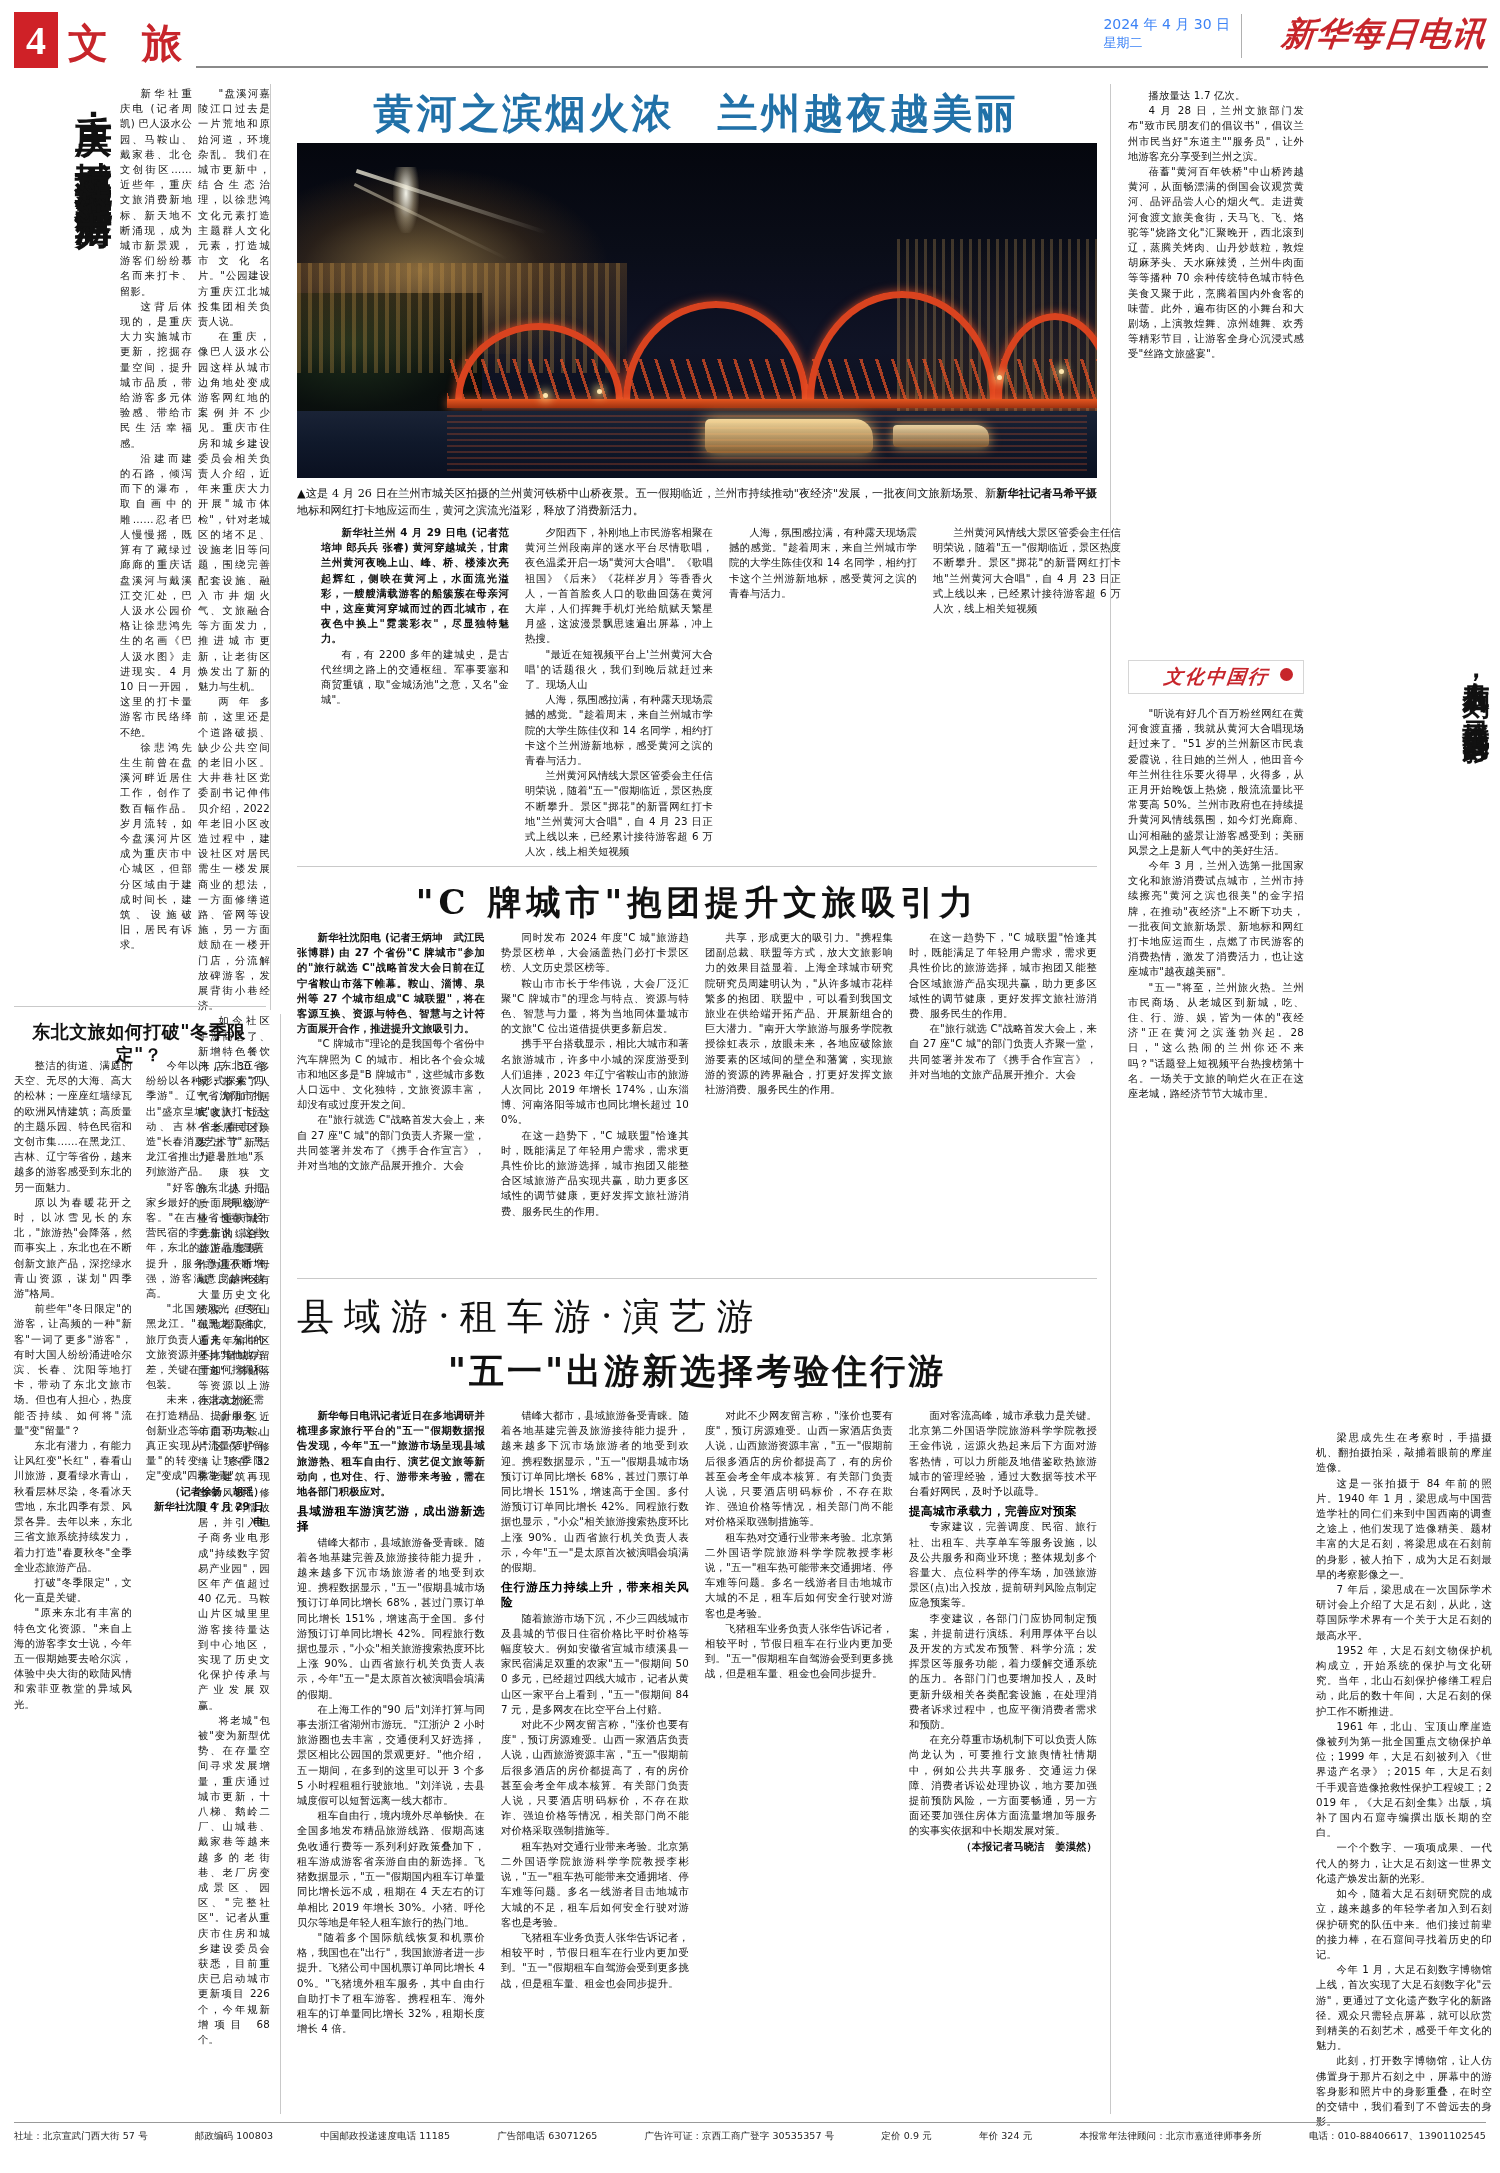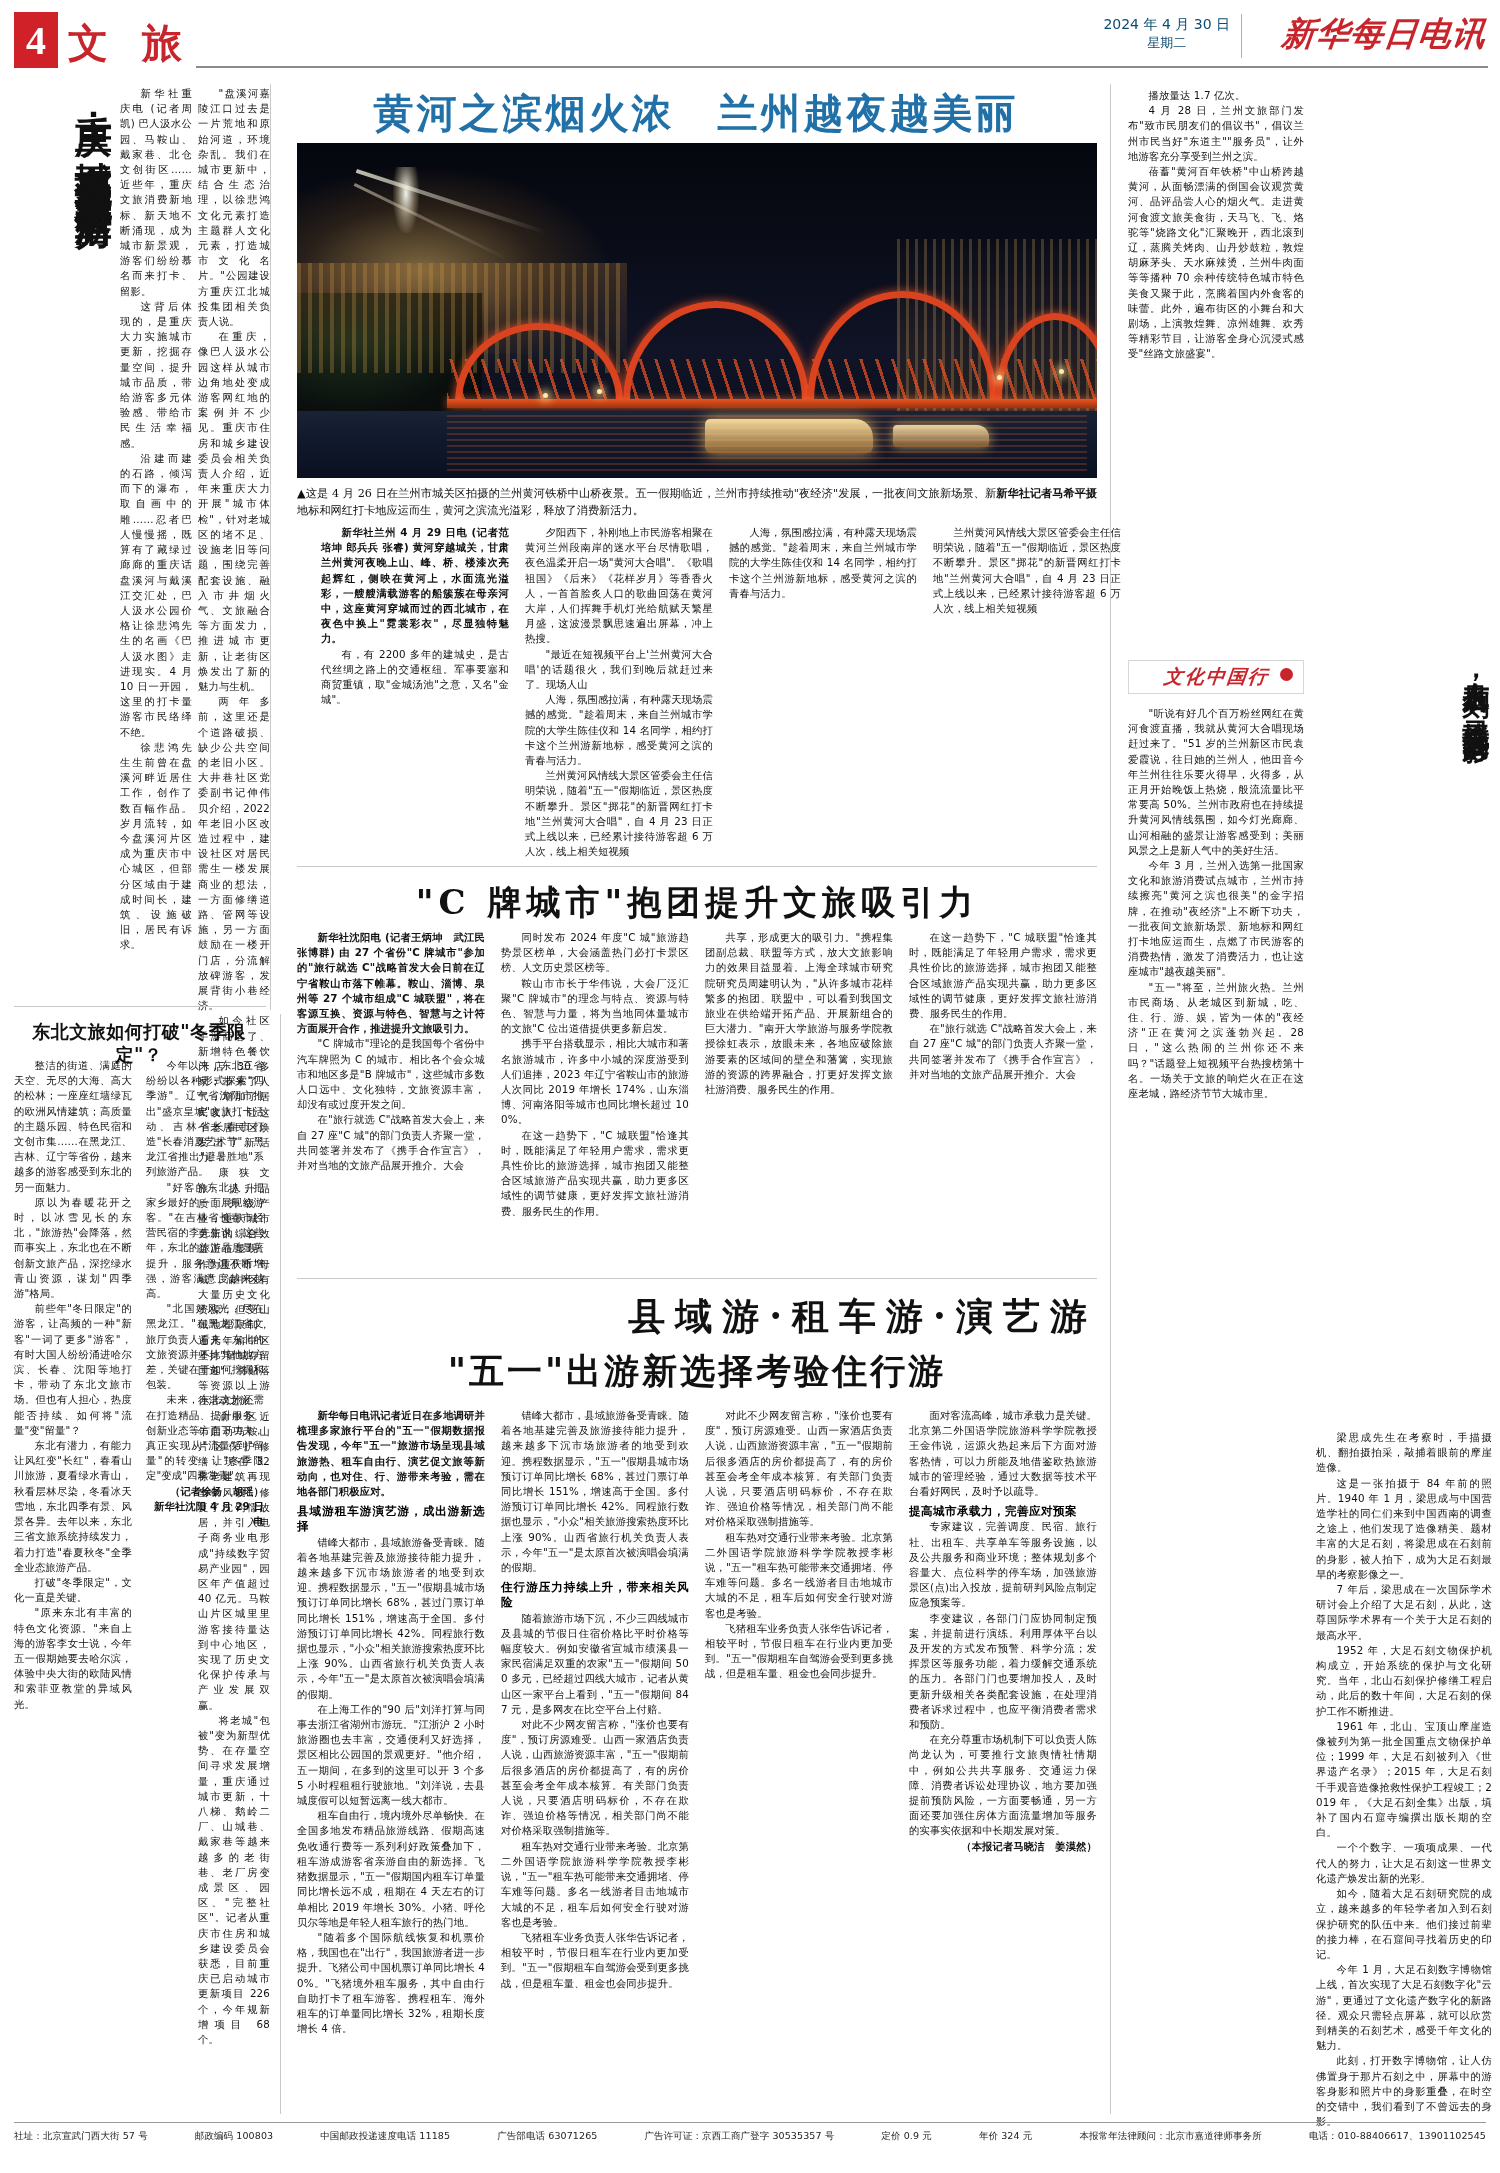--- a/index.html
+++ b/index.html
@@ -26,22 +26,22 @@
     font-size: 40px; font-weight: bold; color: #c7252b;
     font-family: "DejaVu Serif", "Liberation Serif", serif;
     letter-spacing: 10px;
   }
   .masthead-rule {
     position: absolute; left: 196px; top: 66px; width: 1292px; height: 2px;
     background: #8a8a8a;
   }
   .date-block {
     position: absolute; right: 270px; top: 14px;
-    text-align: center; line-height: 1.45;
-    font-size: 14px; color: #0c4a6e;
+    text-align: left; line-height: 1.45;
+    font-size: 14px; color: #3b82f6;
     font-family: "DejaVu Sans", sans-serif;
   }
   .date-block .dow { font-size: 13px; }
   .date-sep {
     position: absolute; right: 258px; top: 14px; width: 1px; height: 44px;
     background: #b0b0b0;
   }
   .brand {
     position: absolute; right: 14px; top: 12px;
     font-size: 33px; font-weight: bold; color: #c7252b;
@@ -201,23 +201,23 @@
     font-family: "DejaVu Serif", "Liberation Serif", serif;
     font-weight: bold; font-size: 34px; color: #111;
     letter-spacing: 5px; white-space: nowrap;
   }
   .c-body { position: absolute; left: 297px; top: 930px; width: 800px; height: 350px; }
   .c-col { position: absolute; top: 0; width: 188px; height: 350px; }
 
   
   .headline-x1 {
     position: absolute; left: 297px; top: 1292px; width: 800px;
-    text-align: right;
-    font-family: "DejaVu Serif", "Liberation Serif", serif;
-    font-weight: bold; font-size: 37px; color: #111;
+    text-align: left;
+    font-family: "DejaVu Serif", "Liberation Serif", serif;
+    font-weight: normal; font-size: 37px; color: #111;
     letter-spacing: 10px; white-space: nowrap;
   }
   .headline-x2 {
     position: absolute; left: 297px; top: 1348px; width: 800px;
     text-align: center;
     font-family: "DejaVu Serif", "Liberation Serif", serif;
     font-weight: bold; font-size: 35px; color: #111;
     letter-spacing: 3px; white-space: nowrap;
   }
   .x-body { position: absolute; left: 297px; top: 1408px; width: 800px; height: 700px; }

